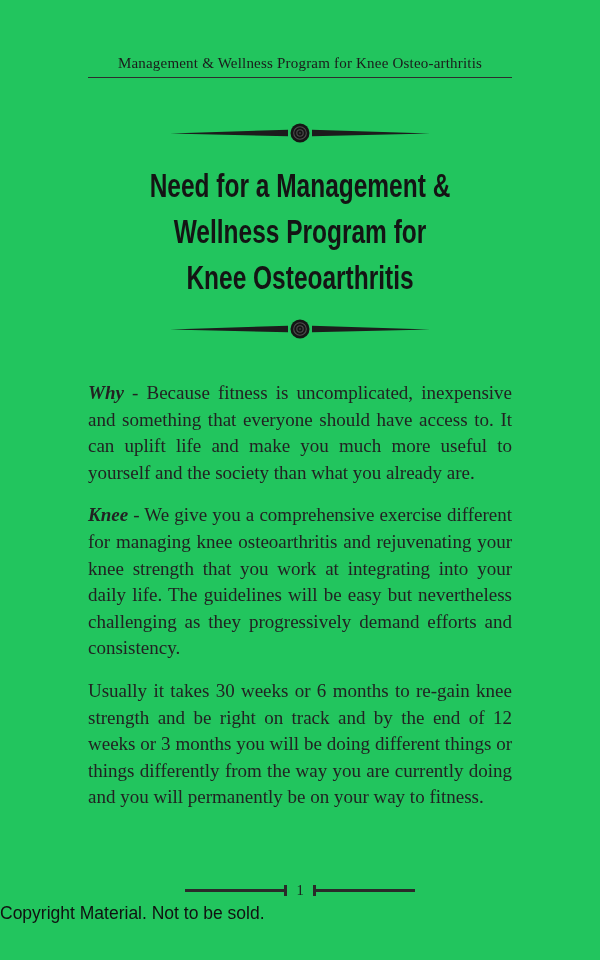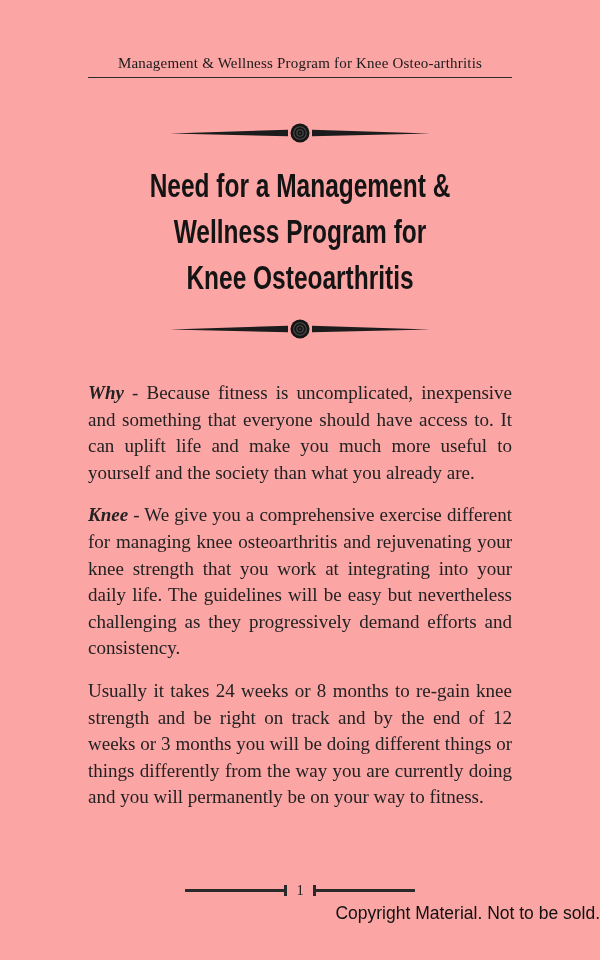--- a/index.html
+++ b/index.html
@@ -1,21 +1,21 @@
 <!DOCTYPE html>
 <html><head>
 <meta charset="utf-8">
 <style>
   html, body { margin: 0; padding: 0; background: #e8e8e8; }
   .page {
     position: relative;
     width: 600px;
     height: 960px;
     margin: 0 auto;
-    background: #fca5a5;
+    background: #22c55e;
     color: #1e1e1e;
     font-family: "Liberation Serif", serif;
     overflow: hidden;
   }
 
   
   .running-head {
     margin: 55px 88px 0;
     text-align: center;
     font-size: 15px;
@@ -74,21 +74,21 @@
   .pn-line { flex: 1; height: 3px; background: #2a2a2a; }
   .pn-tick { width: 3px; height: 11px; background: #2a2a2a; }
   .pn-num {
     padding: 0 9px;
     font-size: 14.5px;
     color: #1b1b1b;
     line-height: 13px;
   }
   .copyright {
     margin-top: 6px;
-    text-align: right;
+    text-align: left;
     font-family: "Liberation Sans", sans-serif;
     font-size: 17.5px;
     color: #111111;
   }
 </style>
 </head>
 <body>
 
 <div class="page">
 
@@ -118,21 +118,21 @@
       <circle cx="130" cy="15" r="9.5" fill="#151515"></circle>
       <circle cx="130" cy="15" r="6.3" fill="none" stroke="#4d4d4d" stroke-width="1.1"></circle>
       <circle cx="130" cy="15" r="3.2" fill="none" stroke="#4d4d4d" stroke-width="1.1"></circle>
       <circle cx="130" cy="15" r="1.1" fill="#3a3a3a"></circle>
     </g>
   </svg>
 
   <div class="body-copy">
     <p><span class="lead-word">Why</span><span> - Because fitness is uncomplicated, inexpensive and something that everyone should have access to. It can uplift life and make you much more useful to yourself and the society than what you already are.</span></p>
     <p><span class="lead-word">Knee</span><span> - We give you a comprehensive exercise different for managing knee osteoarthritis and rejuvenating your knee strength that you work at integrating into your daily life. The guidelines will be easy but nevertheless challenging as they progressively demand efforts and consistency.</span></p>
-    <p><span class="lead-word"></span><span>Usually it takes 24 weeks or 8 months to re-gain knee strength and be right on track  and by the end of 12 weeks or 3 months you will be doing  different things or  things differently from the way you are currently doing and you will permanently be on your way to fitness.</span></p>
+    <p><span class="lead-word"></span><span>Usually it takes 30 weeks or 6 months to re-gain knee strength and be right on track  and by the end of 12 weeks or 3 months you will be doing  different things or  things differently from the way you are currently doing and you will permanently be on your way to fitness.</span></p>
   </div>
 
   <div class="footer">
     <div class="page-number-rule">
       <div class="pn-line"></div>
       <div class="pn-tick"></div>
       <div class="pn-num">1</div>
       <div class="pn-tick"></div>
       <div class="pn-line"></div>
     </div>

